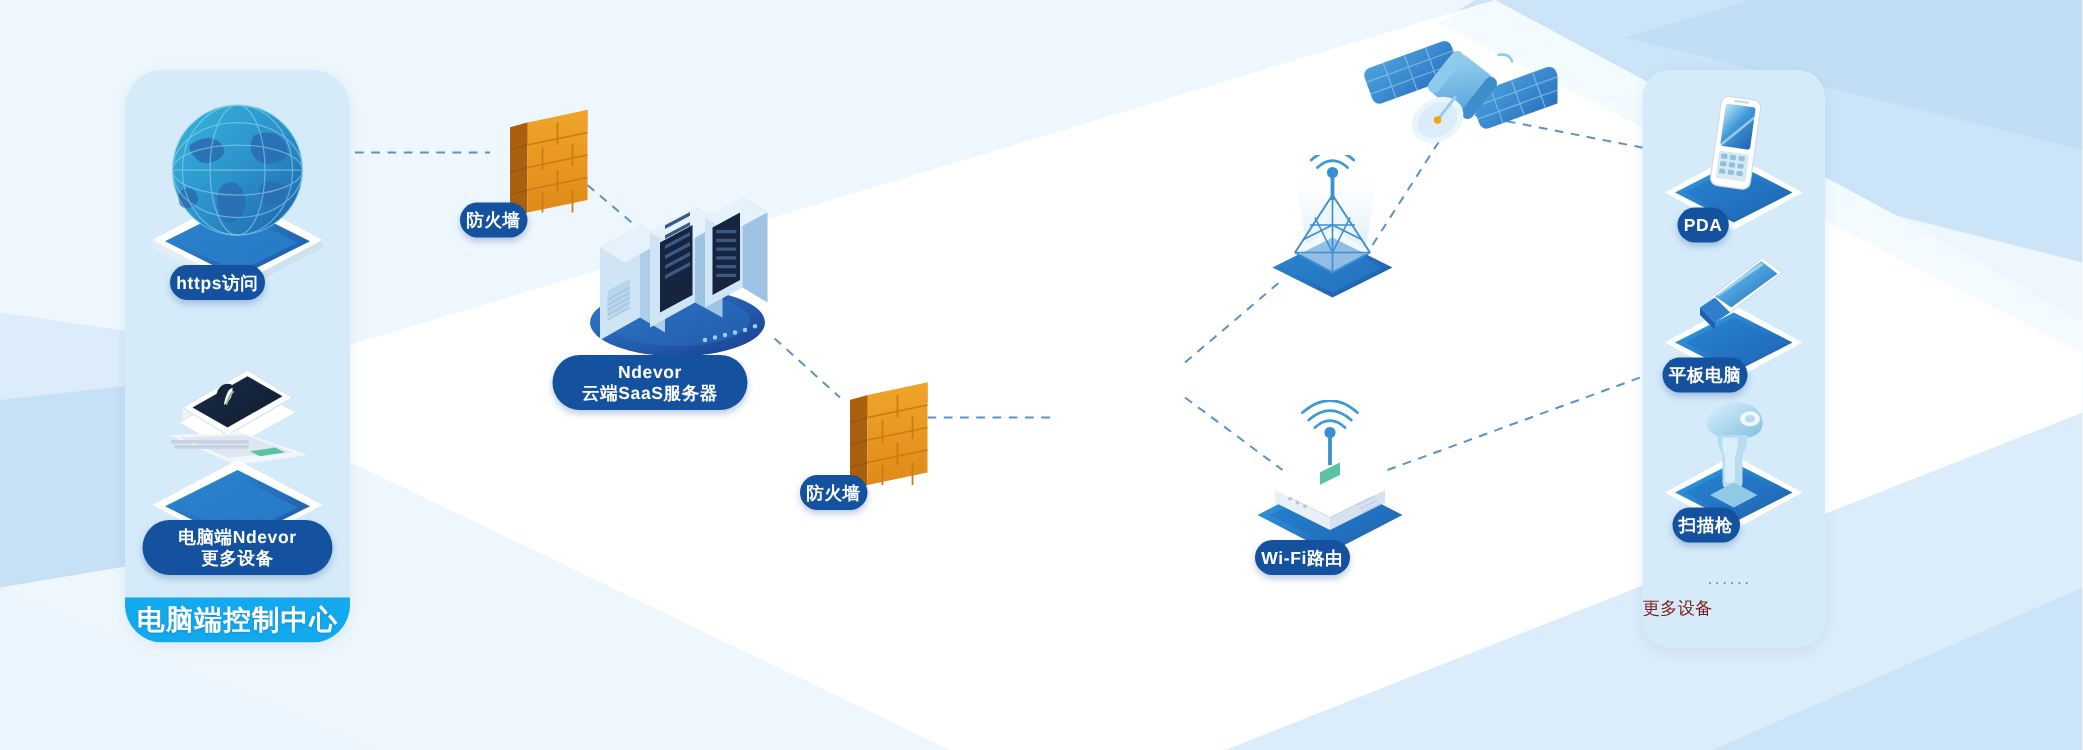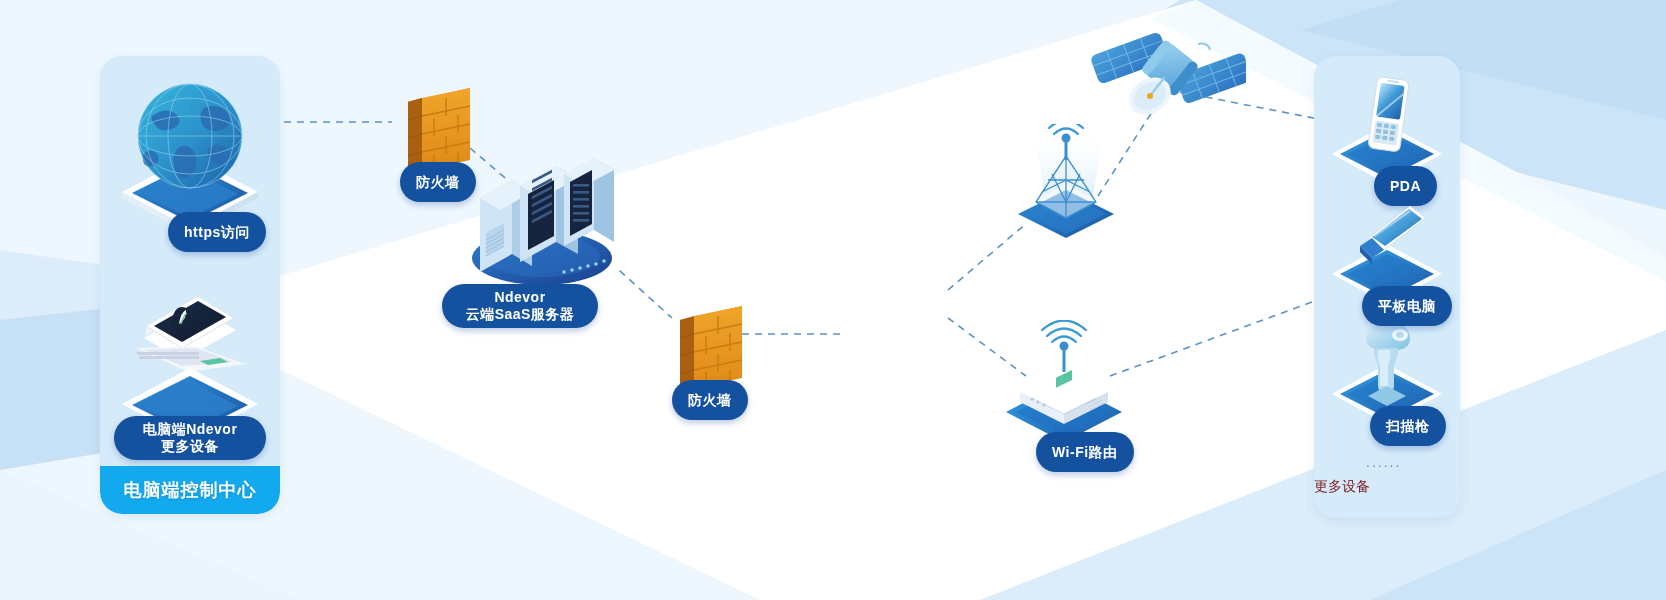--- a/index.html
+++ b/index.html
@@ -18,50 +18,50 @@
   
   .links { position: absolute; left: 0; top: 0; pointer-events: none; }
 
   
   .panel {
     position: absolute;
     background: #d5ebfa;
     border-radius: 22px;
     box-shadow: 0 3px 10px rgba(80,130,180,.12);
   }
-  #panel-left { left: 100px; top: 56px; width: 180px; height: 458px; overflow: hidden; }
+  #panel-left { left: 100px; top: 56px; width: 180px; height: 458px; overflow: hidden; border-radius: 30px; }
   #panel-right { left: 1314px; top: 56px; width: 146px; height: 462px; }
 
   .panel-footer {
     position: absolute; left: 0; right: 0; bottom: 0;
-    height: 48px; background: #13a9ee;
+    height: 36px; background: #13a9ee;
     border-bottom-left-radius: 22px; border-bottom-right-radius: 22px;
     display: flex; align-items: center; justify-content: center;
-    color: #ffffff; font-size: 18px; font-weight: bold; letter-spacing: 1px;
+    color: #ffffff; font-size: 22px; font-weight: bold; letter-spacing: 1px;
     text-shadow: 0 1px 2px rgba(0,60,120,.25);
   }
 
   
   .node { position: absolute; }
 
   
   .pill {
     position: absolute;
     background: #14519f;
     color: #fff;
     border-radius: 999px;
     font-weight: bold;
     text-align: center;
     white-space: nowrap;
     display: flex; align-items: center; justify-content: center;
     line-height: 1.18;
     box-shadow: 0 3px 6px rgba(20,70,150,.28);
     letter-spacing: .5px;
   }
-  .pill.one { height: 40px; padding: 0 16px; font-size: 14px; margin-left: 32px; }
+  .pill.one { height: 28px; padding: 0 5px; font-size: 14px; }
   .pill.two { height: 44px; padding: 0 16px; font-size: 14px; flex-direction: column; }
 
   .plain-label {
     position: absolute; color: #7f1d1d; font-size: 14px; white-space: nowrap;
   }
   .dots-label {
     position: absolute; color: #5a8fc4; font-size: 14px; letter-spacing: 2px; white-space: nowrap;
   }
 </style>
 </head>

